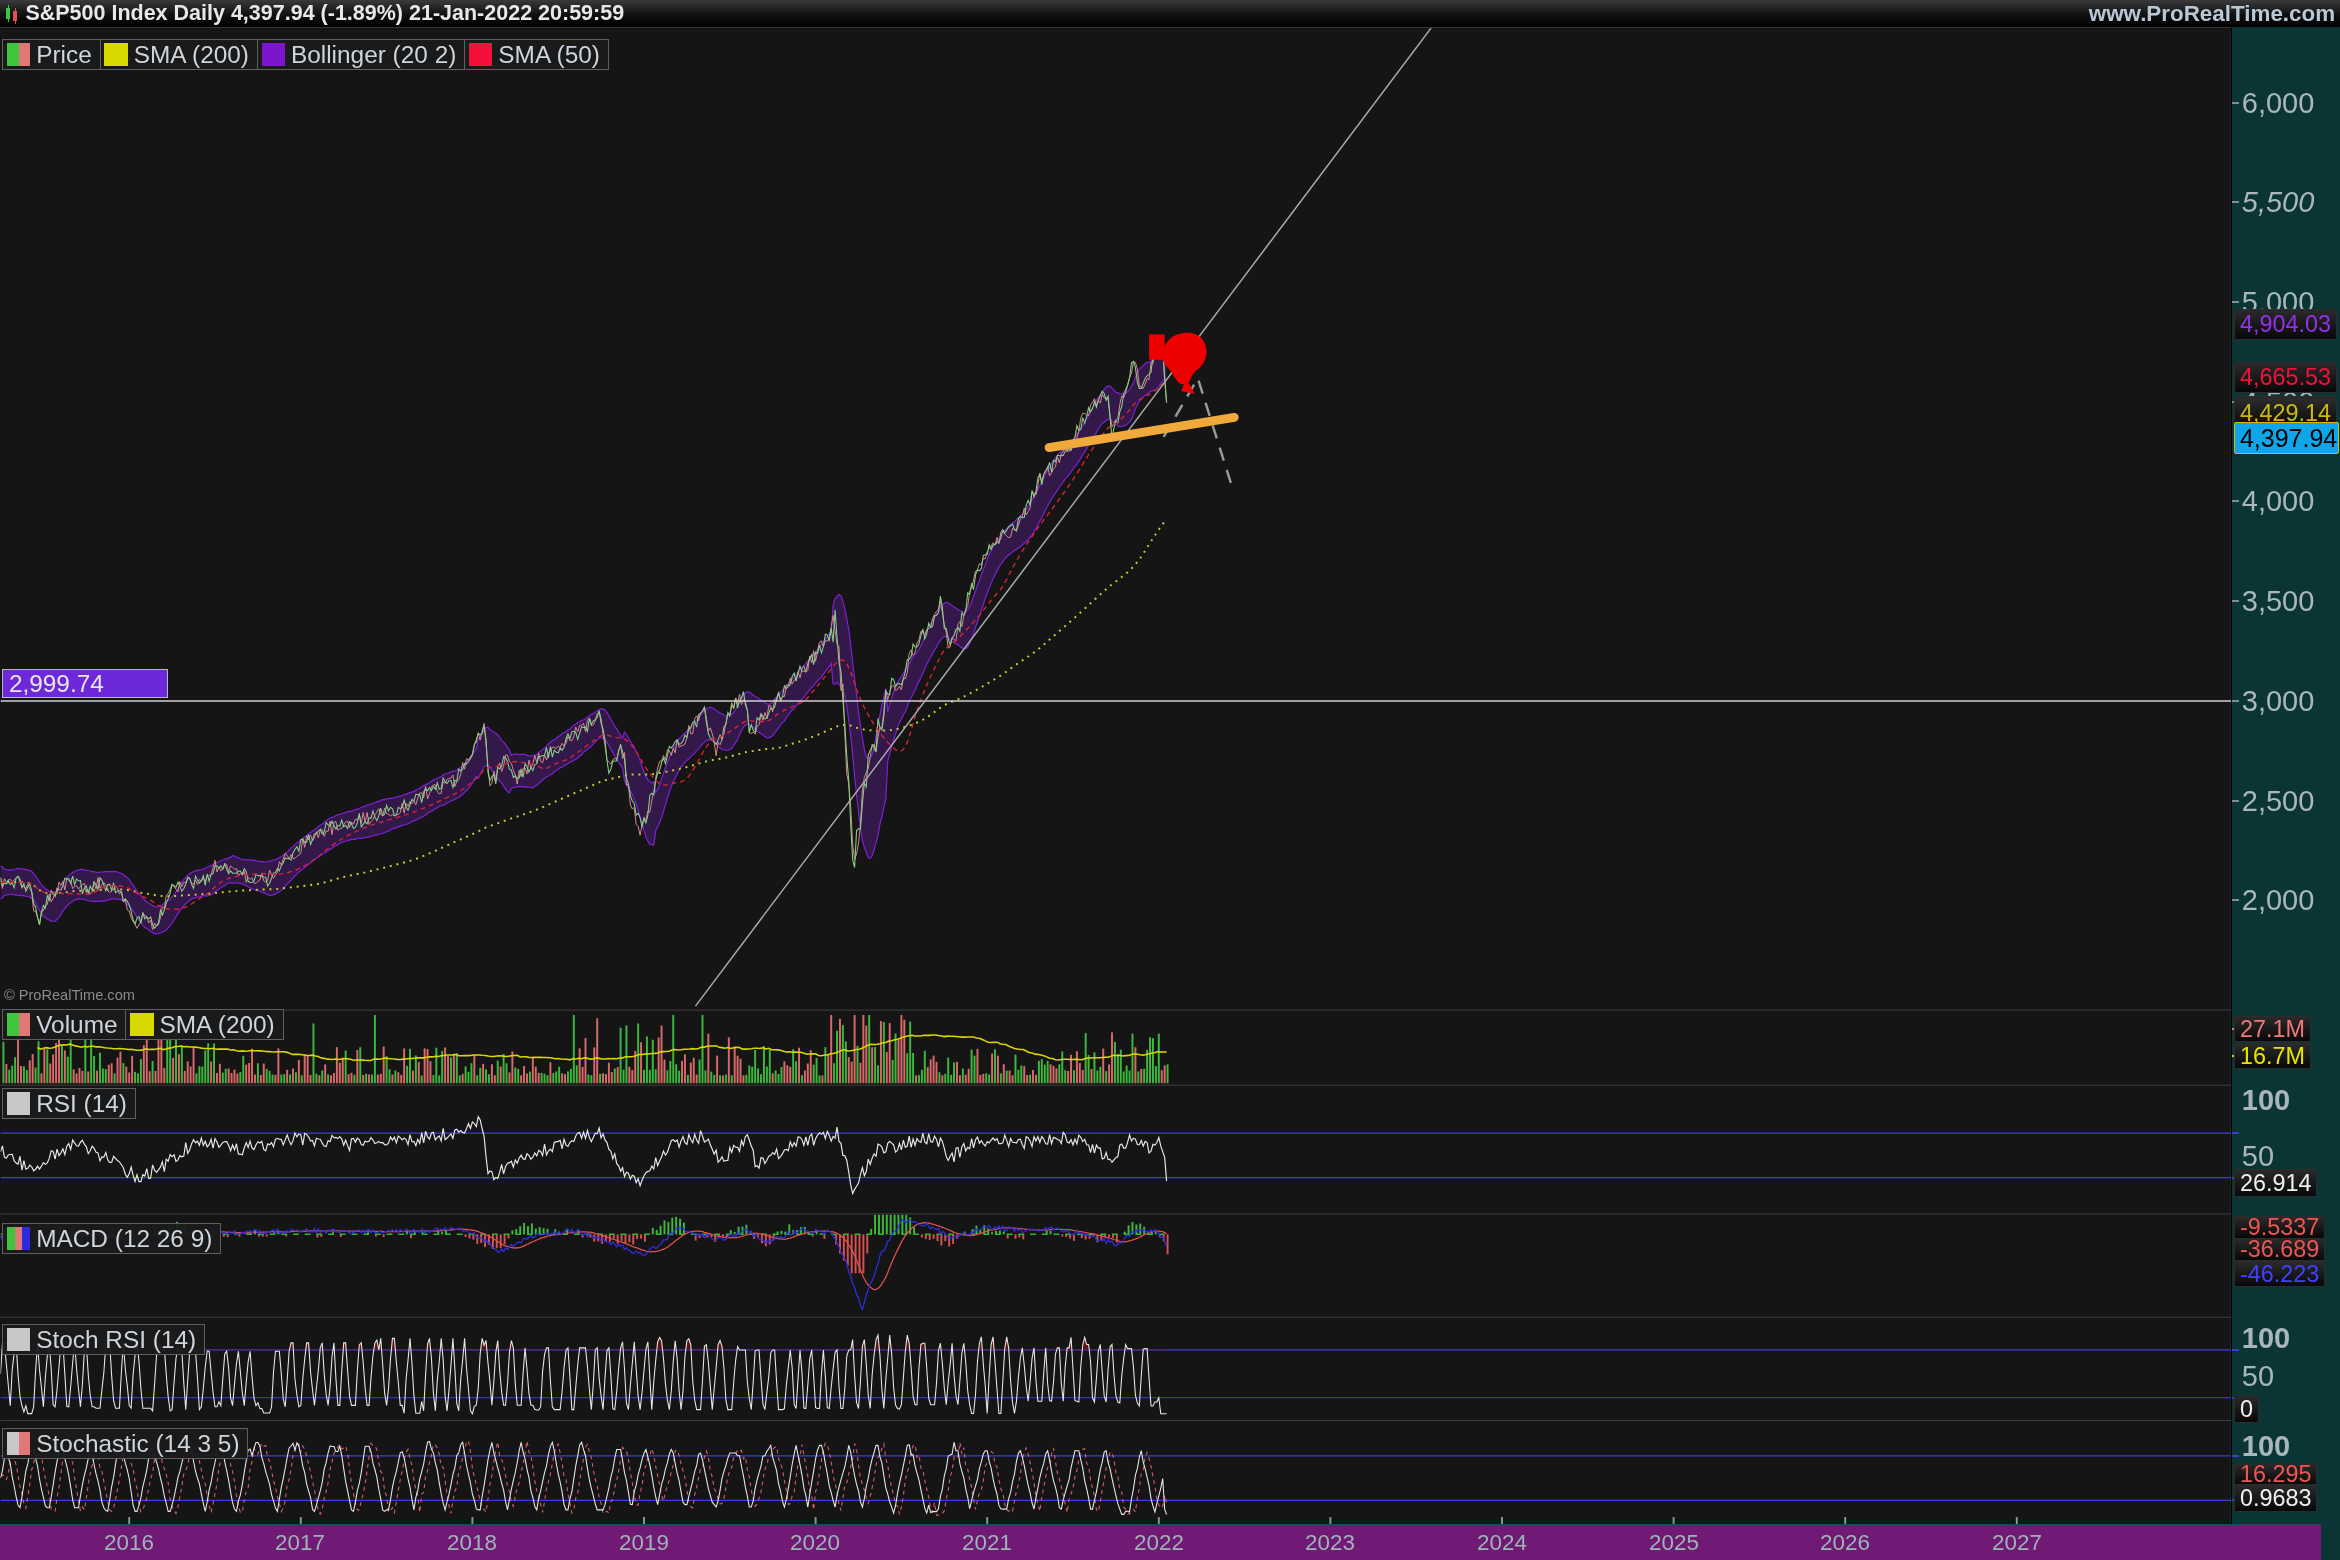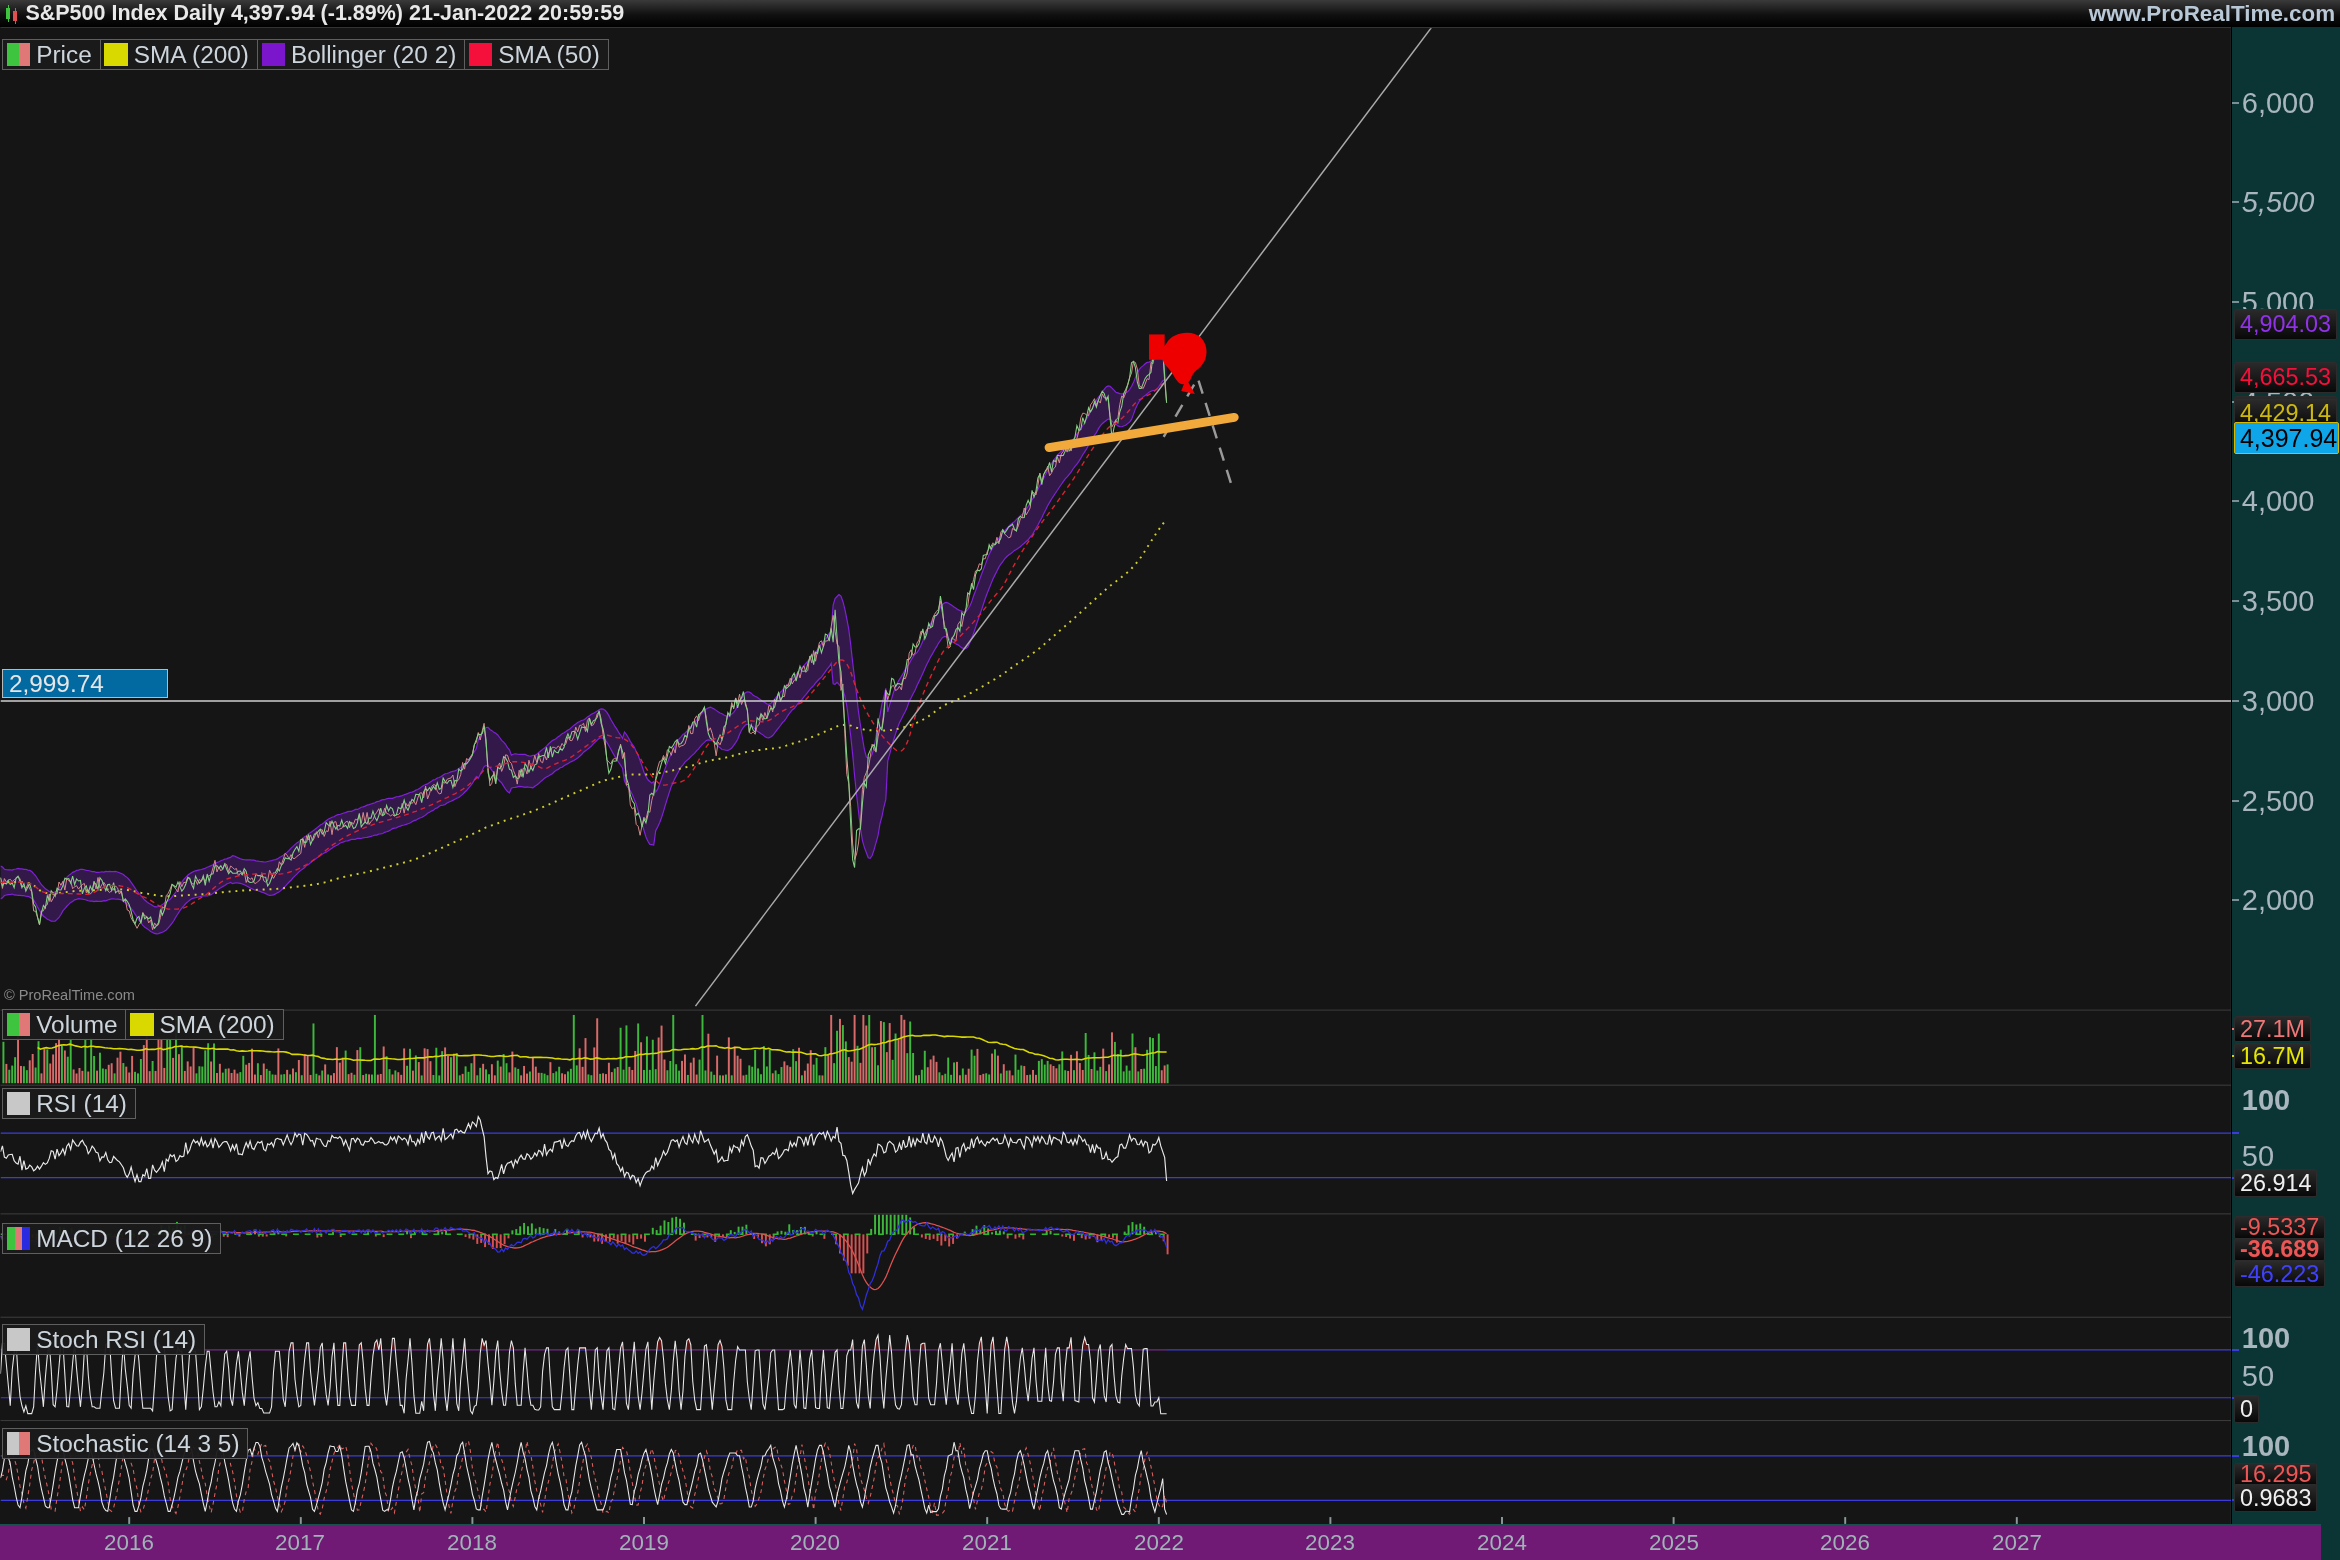--- a/index.html
+++ b/index.html
@@ -24,21 +24,21 @@
   .x-axis{position:absolute;left:0;top:1524px;width:2321px;height:36px;background:#701a75;
           border-top:1px solid #17504e;z-index:20;}
   .x-axis .yl{position:absolute;top:4.9px;transform:translateX(-50%);color:#9fb3b6;font-size:22.4px;}
   .ytick{position:absolute;left:9.8px;transform:translateY(-50%);color:#a9b6be;font-size:29px;white-space:nowrap;}
   .ytick.bold{font-weight:bold;}
   .tickmark{position:absolute;left:0;width:6.8px;height:2px;background:#7d8f96;transform:translateY(-50%);}
   .vbox{position:absolute;left:2px;padding:0 4.9px;background:#101010;border:1px solid #2c2c2c;
         border-radius:2px;font-size:23.4px;display:flex;align-items:center;box-sizing:border-box;
         background:linear-gradient(#2a2a2a,#080808);white-space:nowrap;}
   .vbox.cur{background:#0ea5e9;border-color:#d8b700;color:#000;}
-  .hline-label{position:absolute;left:2px;top:669px;width:166px;height:29px;background:#0369a1;
+  .hline-label{position:absolute;left:2px;top:669px;width:166px;height:29px;background:#6d28d9;
                border:1px solid #b9b9b9;color:#e6e6e6;font-size:24.4px;display:flex;align-items:center;
                padding-left:5.9px;z-index:25;box-sizing:border-box;}
   .watermark{position:absolute;left:3.9px;top:987px;color:#8a8a8a;font-size:14.6px;z-index:25;}
 </style>
 </head>
 <body>
 
 <div class="screen">
 
   <div class="titlebar">
@@ -874,21 +874,21 @@
       <div class="tickmark" style="top: 1029px; background: rgb(216, 216, 0);"></div>
       <div class="vbox" style="top: 324px; height: 31px; color: rgb(144, 50, 232); margin-top: 45px;">4,686.36</div>
       <div class="vbox" style="top: 335px; height: 31px; color: rgb(245, 16, 60);">4,665.53</div>
       <div class="vbox" style="top: 372px; height: 29px; color: rgb(205, 184, 13);">4,429.14</div>
       <div class="vbox cur" style="top: 395px; height: 32px; color: rgb(0, 0, 0); width: 105px; font-size: 25px;">4,397.94</div>
       <div class="vbox" style="top: 282px; height: 31px; color: rgb(144, 50, 232);">4,904.03</div>
       <div class="vbox" style="top: 989px; height: 26px; color: rgb(238, 119, 119);">27.1M</div>
       <div class="vbox" style="top: 1016px; height: 26px; color: rgb(230, 230, 0);">16.7M</div>
       <div class="vbox" style="top: 1142px; height: 28px; color: rgb(240, 240, 240);">26.914</div>
       <div class="vbox" style="top: 1189px; height: 23.4px; color: rgb(238, 85, 85);">-9.5337</div>
-      <div class="vbox" style="top: 1211px; height: 23.4px; color: rgb(238, 85, 85); font-weight: bold;">-36.689</div>
+      <div class="vbox" style="top: 1211px; height: 23.4px; color: rgb(238, 85, 85);">-36.689</div>
       <div class="vbox" style="top: 1234px; height: 26px; color: rgb(64, 64, 255);">-46.223</div>
       <div class="vbox" style="top: 1368px; height: 28px; color: rgb(240, 240, 240);">0</div>
       <div class="vbox" style="top: 1436px; height: 23.4px; color: rgb(238, 85, 85);">16.295</div>
       <div class="vbox" style="top: 1457px; height: 28px; color: rgb(240, 240, 240);">0.9683</div>
     </div>
   <div class="x-axis" id="xaxis">
       <div class="yl" style="left: 129px;">2016</div>
       <div class="yl" style="left: 300px;">2017</div>
       <div class="yl" style="left: 472px;">2018</div>
       <div class="yl" style="left: 644px;">2019</div>

